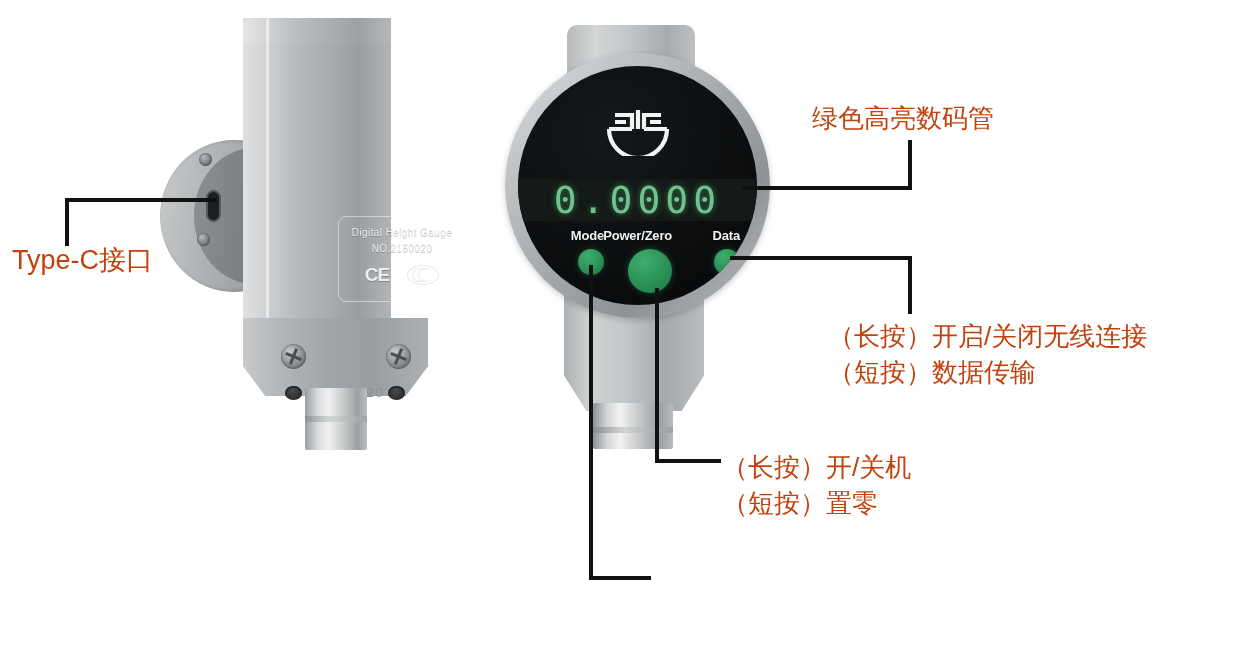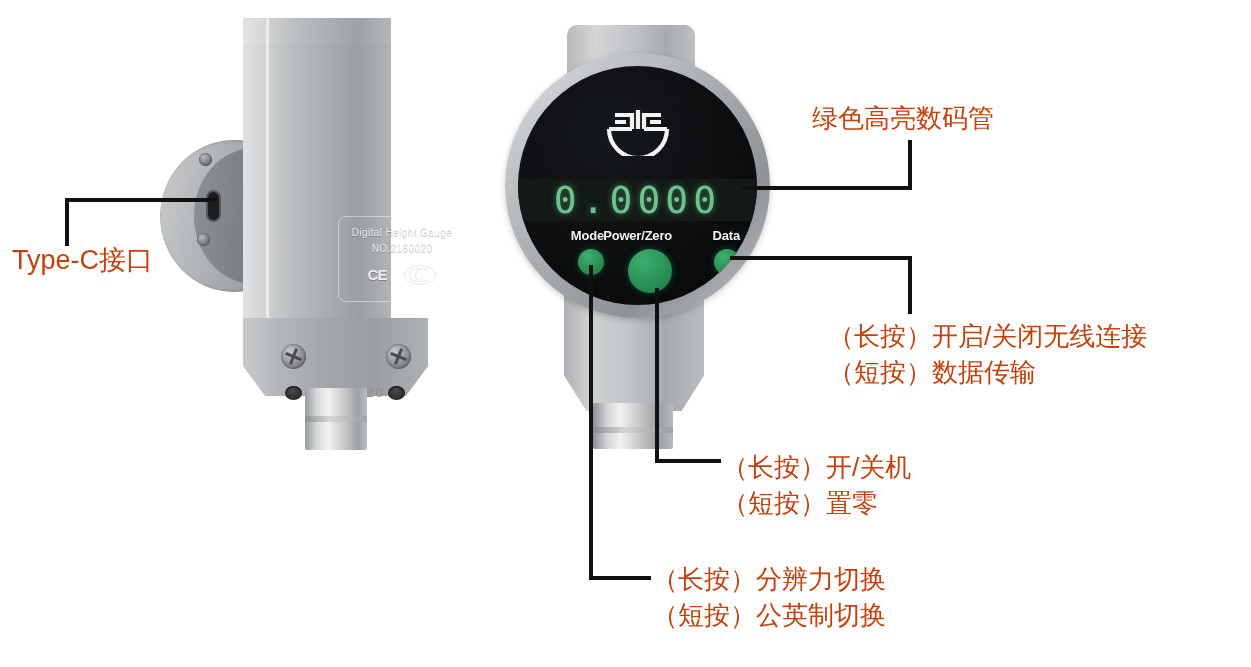--- a/index.html
+++ b/index.html
@@ -125,21 +125,21 @@
     text-shadow: 0 1px 0 rgba(0,0,0,0.25);
   }
   .label-marks {
     margin-top: 8px;
     display: flex;
     justify-content: center;
     gap: 18px;
     align-items: center;
     font-size: 14px;
   }
-  .ce-mark { font-size: 15px; letter-spacing: -1px; font-weight: 600; }
+  .ce-mark { font-size: 19px; letter-spacing: -1px; font-weight: 600; }
   .ccc-mark {
     display: inline-block;
     width: 30px; height: 18px;
     border: 1.5px solid #e7e9ea;
     border-radius: 50%;
     position: relative;
     font-size: 0;
   }
   .ccc-mark::before, .ccc-mark::after {
     content: "";
@@ -449,18 +449,14 @@
   <div class="callout" id="callout-data">
     <span class="line">（长按）开启/关闭无线连接</span>
     <span class="line">（短按）数据传输</span>
   </div>
 
   <div class="callout" id="callout-power">
     <span class="line">（长按）开/关机</span>
     <span class="line">（短按）置零</span>
   </div>
 
-  <div class="callout" id="callout-mode">
-    <span class="line">（长按）分辨力切换</span>
-    <span class="line">（短按）公英制切换</span>
-  </div>
 
 </div>
 
 </body></html>

